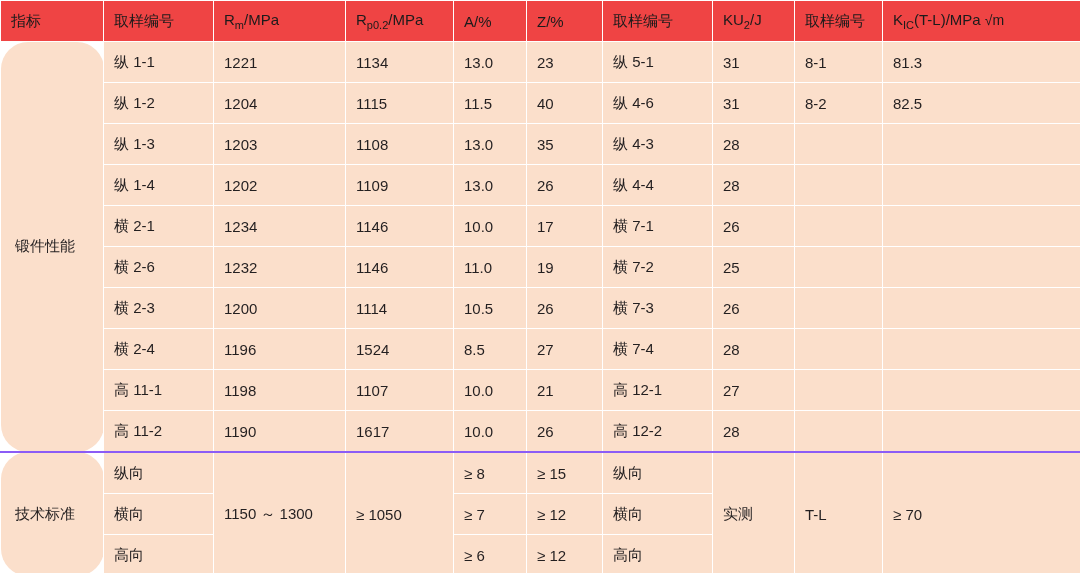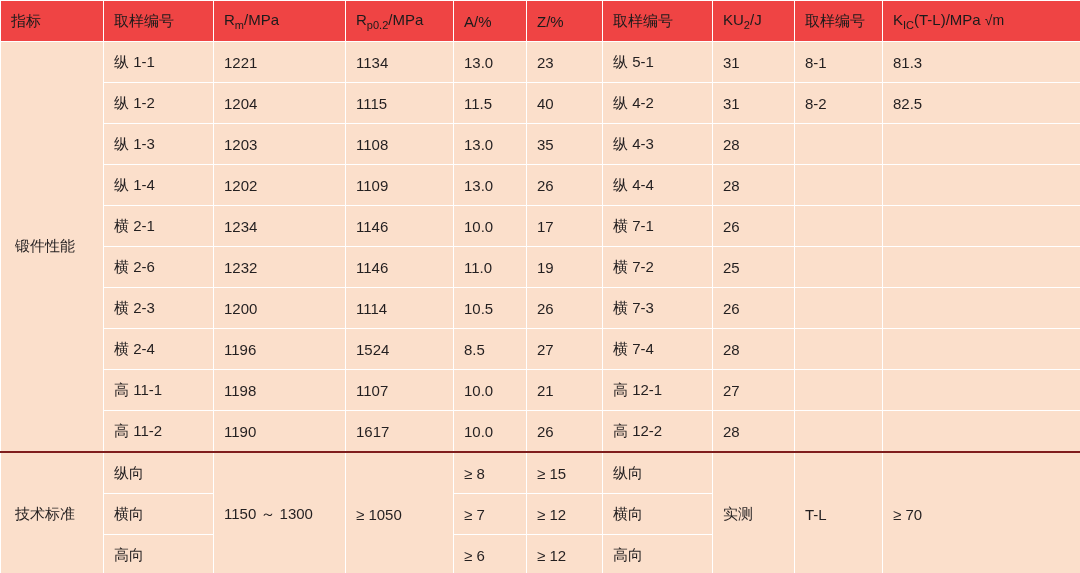--- a/index.html
+++ b/index.html
@@ -36,20 +36,21 @@
     font-weight: normal;
     color: #1b1b1b;
   }
   table.perf-table tbody td {
     background: #fbdfcb;
     height: 40px;
   }
   td.group-cell, td.std-group-cell {
     background: #fbdfcb;
     text-align: left;
+    border-radius: 27px;
   }
   .group-label {
     padding-left: 4px;
   }
   
   col.c0 { width: 103px; }
   col.c1 { width: 110px; }
   col.c2 { width: 132px; }
   col.c3 { width: 108px; }
   col.c4 { width: 73px; }
@@ -57,21 +58,21 @@
   col.c6 { width: 110px; }
   col.c7 { width: 82px; }
   col.c8 { width: 88px; }
   col.c9 { width: 198px; }
 
   .sub { font-size: 11px; vertical-align: sub; }
   .radic { font-size: 14px; padding-left: 4px; }
   .unit-head { display: inline-block; }
   
   tr.std-first td {
-    border-top: 2px solid #7f1d1d;
+    border-top: 2px solid #8b5cf6;
   }
 </style>
 </head>
 <body>
 
 <table class="perf-table">
   <colgroup>
     <col class="c0">
       <col class="c1">
       <col class="c2">
@@ -110,21 +111,21 @@
       <td>31</td>
       <td>8-1</td>
       <td>81.3</td>
     </tr>
     <tr>
       <td>纵 1-2</td>
       <td>1204</td>
       <td>1115</td>
       <td>11.5</td>
       <td>40</td>
-      <td>纵 4-2</td>
+      <td>纵 4-6</td>
       <td>31</td>
       <td>8-2</td>
       <td>82.5</td>
     </tr>
     <tr>
       <td>纵 1-3</td>
       <td>1203</td>
       <td>1108</td>
       <td>13.0</td>
       <td>35</td>

